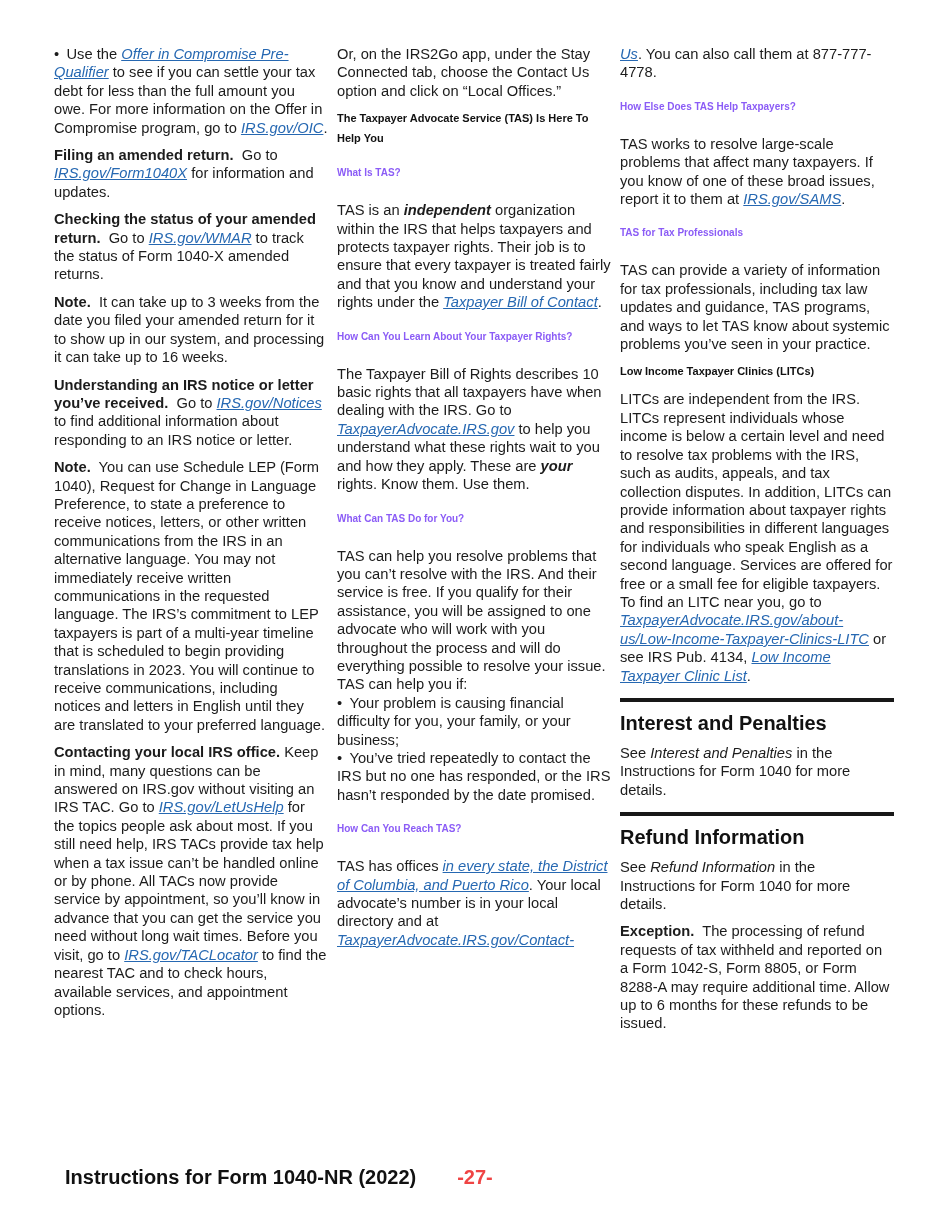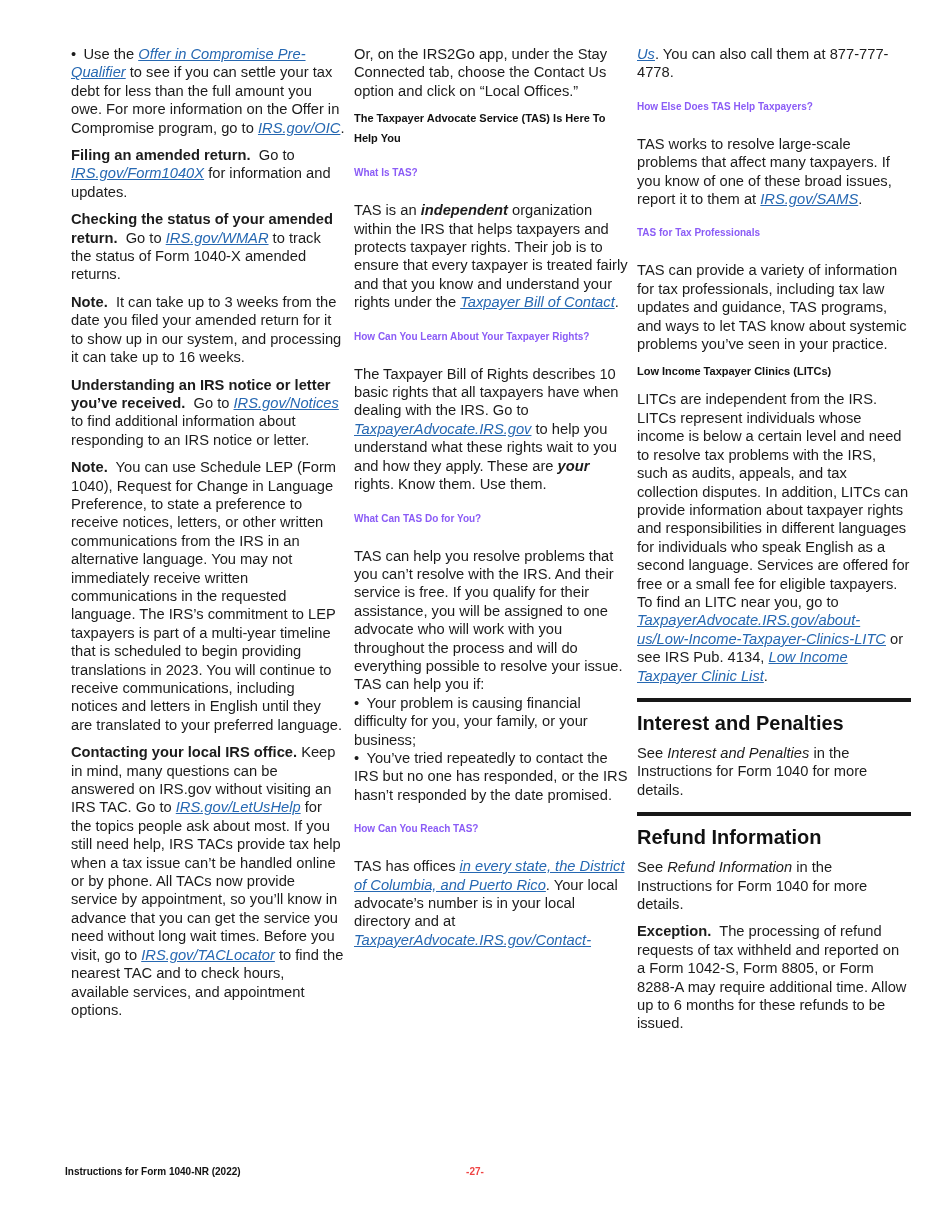--- a/index.html
+++ b/index.html
@@ -5,21 +5,21 @@
   html, body { margin:0; padding:0; background:#ffffff; }
   .page {
     position:relative;
     width:950px; height:1230px;
     background:#ffffff;
     font-family:"Liberation Sans", sans-serif;
     color:#1c1c1c;
     overflow:hidden;
   }
   .content {
-    position:absolute; top:45px; left:71px;
+    position:absolute; top:45px; left:54px;
     width:840px;
     display:flex; gap:9px;
   }
   .col { width:274px; flex:none; }
 
   
   .p, .bullet {
     font-size:14.7px; line-height:18.4px;
     text-align:left;
   }
@@ -52,21 +52,21 @@
     color:var(--link, #2668b2);
     font-style:italic;
     text-decoration:underline;
     cursor:pointer;
   }
   .glyph { font-style:normal; }
 
   
   .footer {
     position:absolute; left:0; right:0; top:1166px; height:22px;
-    font-size:10px;
+    font-size:20px;
   }
   .footer-left {
     position:absolute; left:65px; top:0;
     font-weight:bold; color:#111111;
   }
   .footer-page {
     position:absolute; left:0; right:0; top:0;
     text-align:center; font-weight:bold; color:#ef4444;
   }
 </style>

